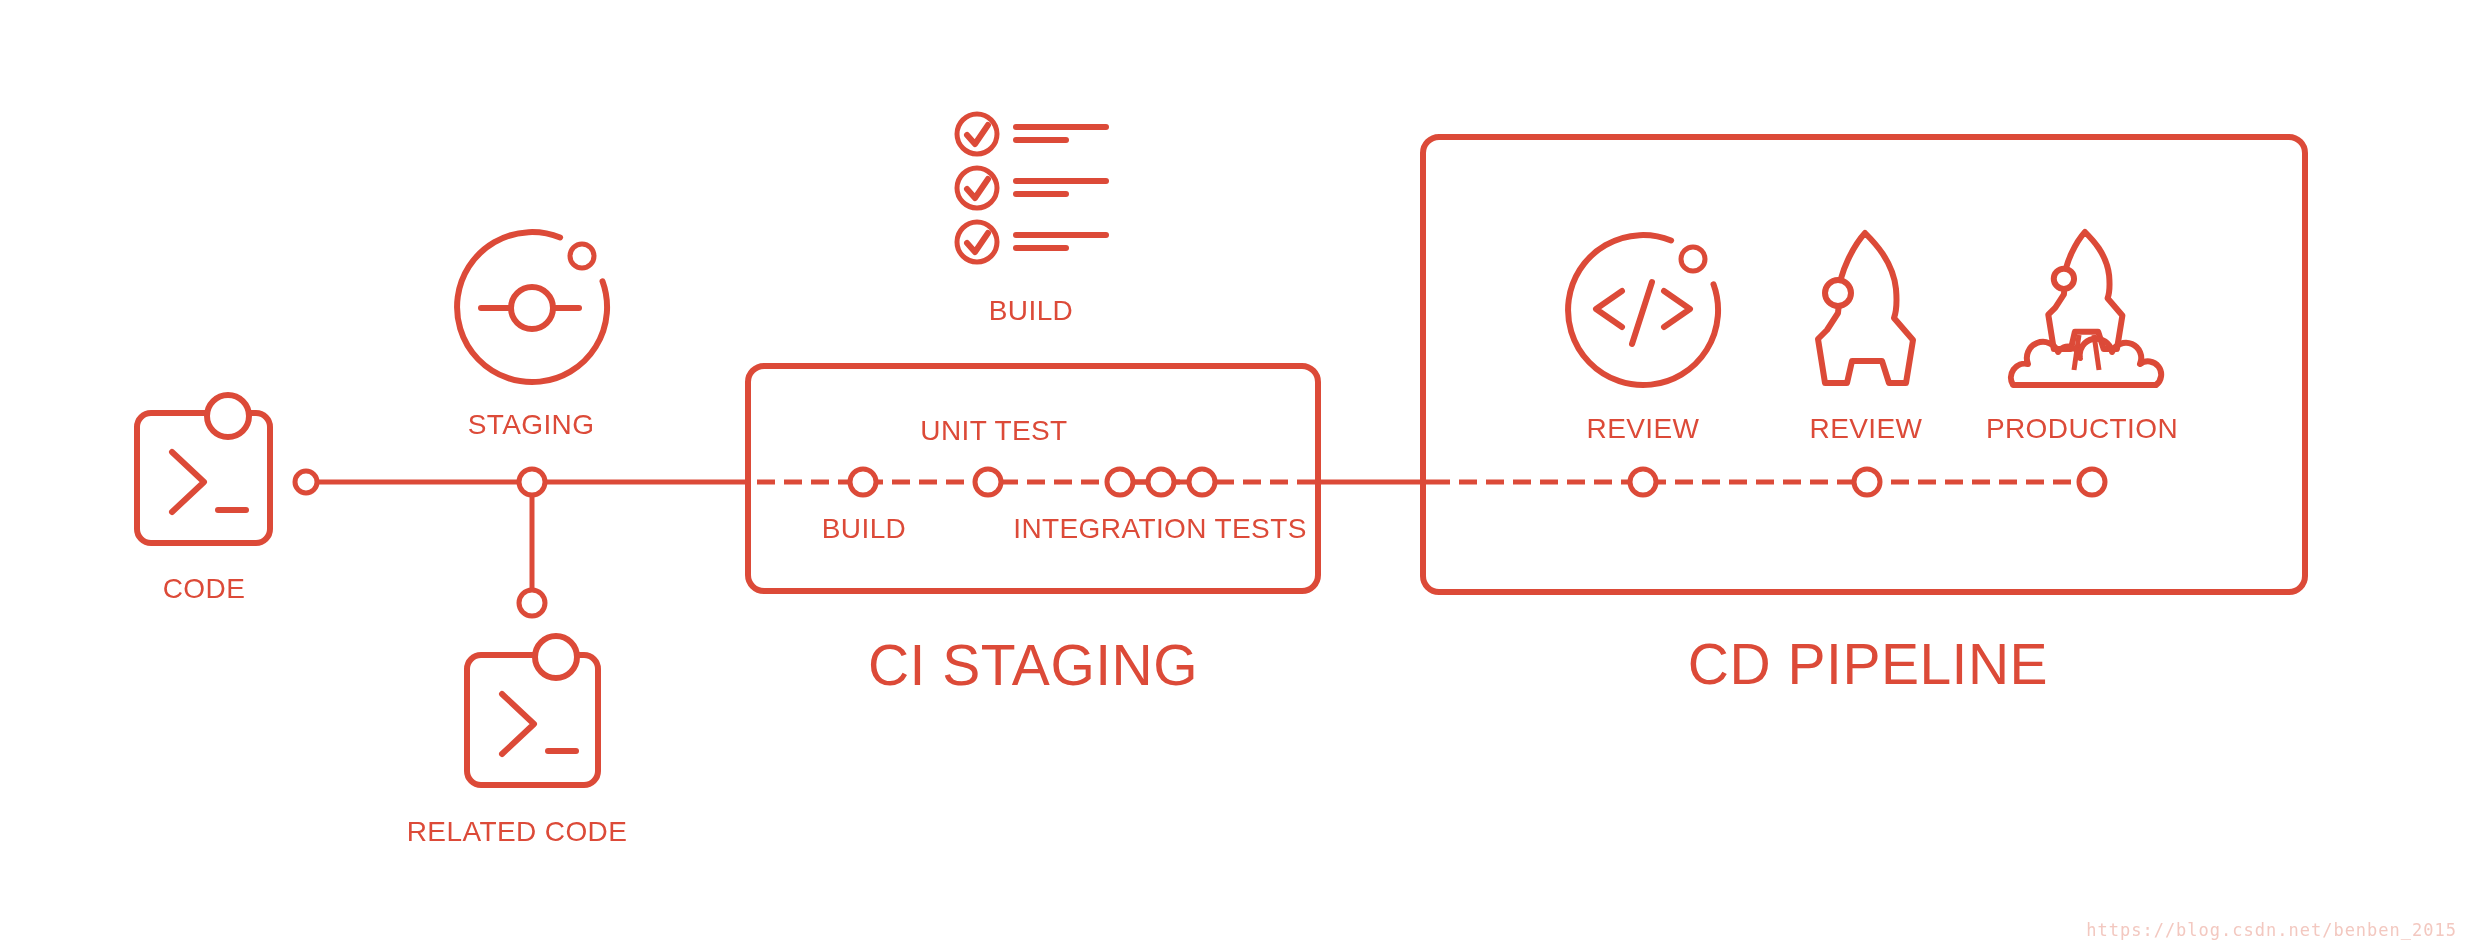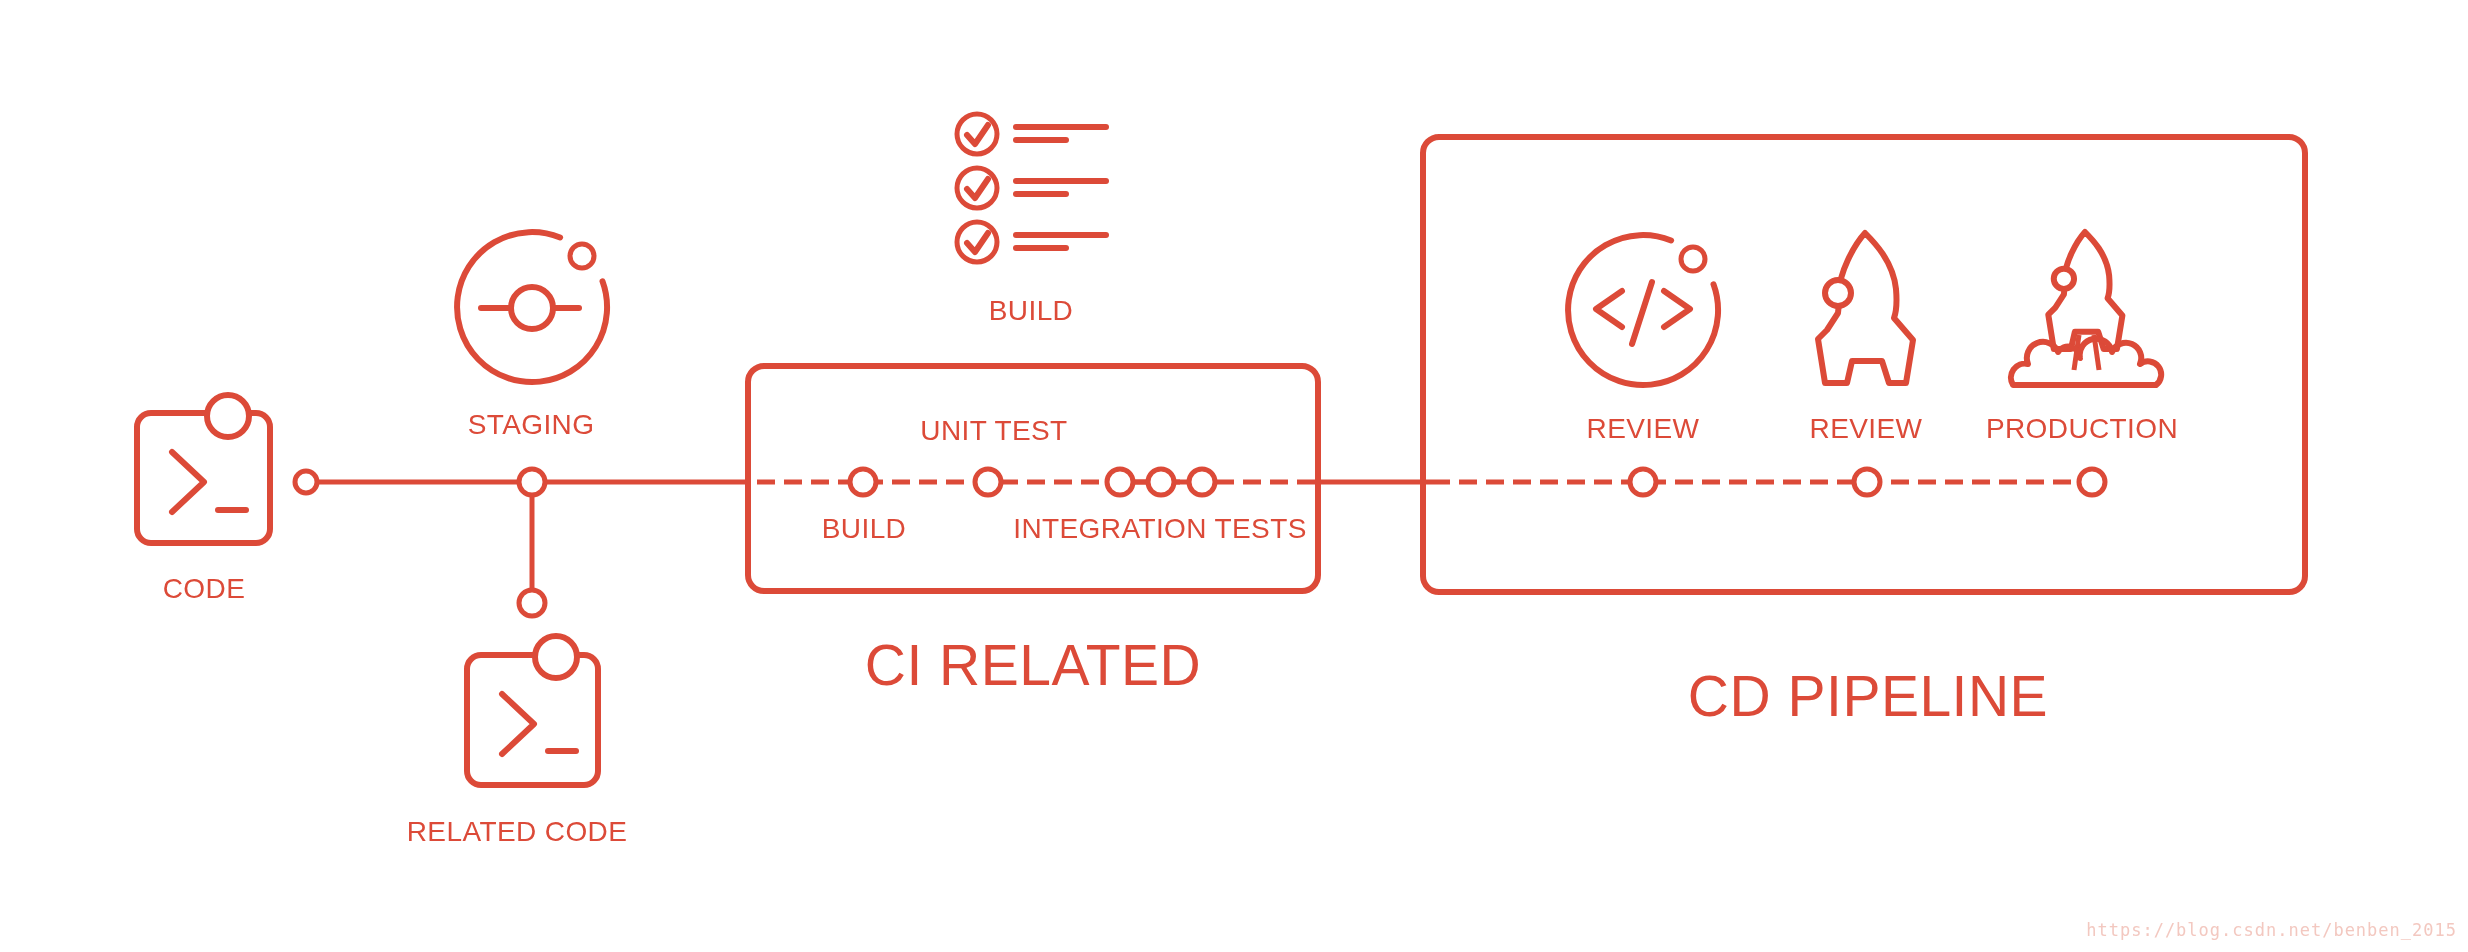--- a/index.html
+++ b/index.html
@@ -151,17 +151,17 @@
   <div class="lbl" style="left:1031px;top:311px">BUILD</div>
 
   <div class="lbl" style="left:864px;top:529px">BUILD</div>
   <div class="lbl" style="left:994px;top:431px">UNIT TEST</div>
   <div class="lbl" style="left:1160px;top:529px">INTEGRATION TESTS</div>
 
   <div class="lbl" style="left:1643px;top:429px">REVIEW</div>
   <div class="lbl" style="left:1866px;top:429px">REVIEW</div>
   <div class="lbl" style="left:2082px;top:429px">PRODUCTION</div>
 
-  <div class="title" style="left:1033px;top:665px">CI RELATED</div>
-  <div class="title" style="left:1868px;top:696px">CD PIPELINE</div>
+  <div class="title" style="left:1033px;top:665px">CI STAGING</div>
+  <div class="title" style="left:1868px;top:664px">CD PIPELINE</div>
 
   <div class="watermark">https://blog.csdn.net/benben_2015</div>
 </div>
 
 </body></html>

